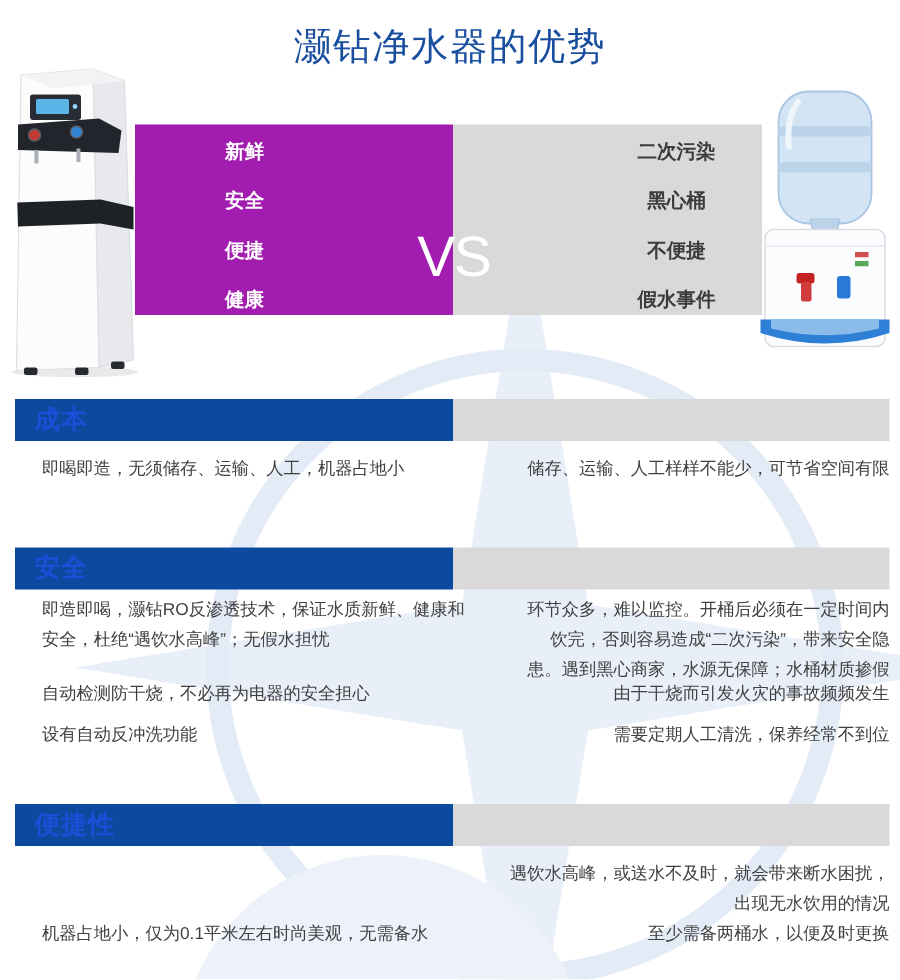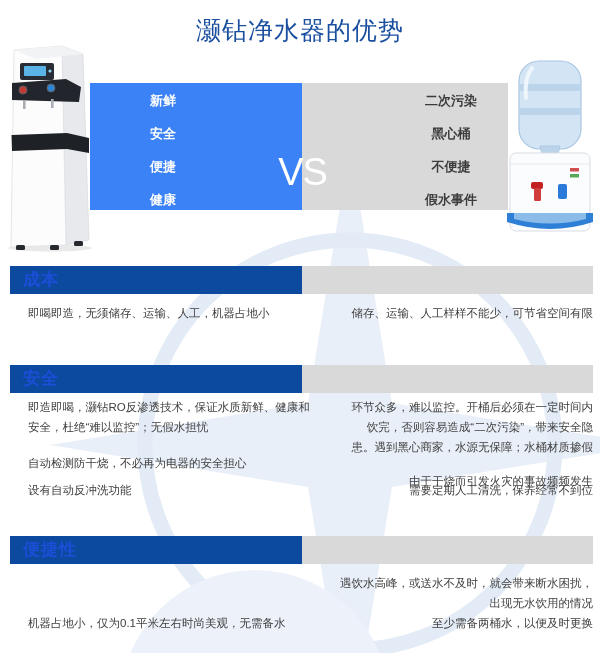--- a/index.html
+++ b/index.html
@@ -12,21 +12,21 @@
   .watermark { position:absolute; left:0; top:0; width:600px; height:653px; z-index:0; pointer-events:none; }
 
   .page-title {
     position:absolute; left:0; top:14px; width:600px; text-align:center;
     font-size:25px; font-weight:normal; color:#1a4fa0; letter-spacing:1px; z-index:2;
   }
 
   
   .panel-blue {
     position:absolute; left:90px; top:83px; width:212px; height:127px;
-    background:#3b82f6; z-index:1;
+    background:#a21caf; z-index:1;
   }
   .panel-gray {
     position:absolute; left:302px; top:83px; width:206px; height:127px;
     background:#d9d9d9; z-index:1;padding-left:25px;
   }
   .pros-list { position:absolute; left:23px; top:8px; width:100px; text-align:center; }
   .pros-list .vs-item { color:#ffffff; }
   .cons-list { position:absolute; left:99px; top:8px; width:100px; text-align:center; }
   .cons-list .vs-item { color:#3c3c3c; }
   .vs-item { font-size:13px; font-weight:600; line-height:20px; margin-bottom:13px; }
@@ -144,26 +144,26 @@
   <div class="sec-bar-blue" style="top:266px"></div>
   <div class="sec-bar-gray" style="top:266px"></div>
   <div class="sec-title" style="top:266px">成本</div>
   <div class="body-left" style="top:303px">即喝即造，无须储存、运输、人工，机器占地小</div>
   <div class="body-right" style="top:303px">储存、运输、人工样样不能少，可节省空间有限</div>
 
   <div class="sec-bar-blue" style="top:365px"></div>
   <div class="sec-bar-gray" style="top:365px"></div>
   <div class="sec-title" style="top:365px">安全</div>
   <div class="body-left" style="top:397px">即造即喝，灏钻RO反渗透技术，保证水质新鲜、健康和
-安全，杜绝“难以监控”；无假水担忧</div>
+安全，杜绝“遇饮水高峰”；无假水担忧</div>
   <div class="body-right" style="top:397px">环节众多，难以监控。开桶后必须在一定时间内
 饮完，否则容易造成“二次污染”，带来安全隐
 患。遇到黑心商家，水源无保障；水桶材质掺假</div>
   <div class="body-left" style="top:453px">自动检测防干烧，不必再为电器的安全担心</div>
-  <div class="body-right" style="top:471px">由于干烧而引发火灾的事故频频发生</div>
+  <div class="body-right" style="top:453px">由于干烧而引发火灾的事故频频发生</div>
   <div class="body-left" style="top:480px">设有自动反冲洗功能</div>
   <div class="body-right" style="top:480px">需要定期人工清洗，保养经常不到位</div>
 
   <div class="sec-bar-blue" style="top:536px"></div>
   <div class="sec-bar-gray" style="top:536px"></div>
   <div class="sec-title" style="top:536px">便捷性</div>
   <div class="body-right" style="top:573px">遇饮水高峰，或送水不及时，就会带来断水困扰，
 出现无水饮用的情况</div>
   <div class="body-left" style="top:613px">机器占地小，仅为0.1平米左右时尚美观，无需备水</div>
   <div class="body-right" style="top:613px">至少需备两桶水，以便及时更换</div>

